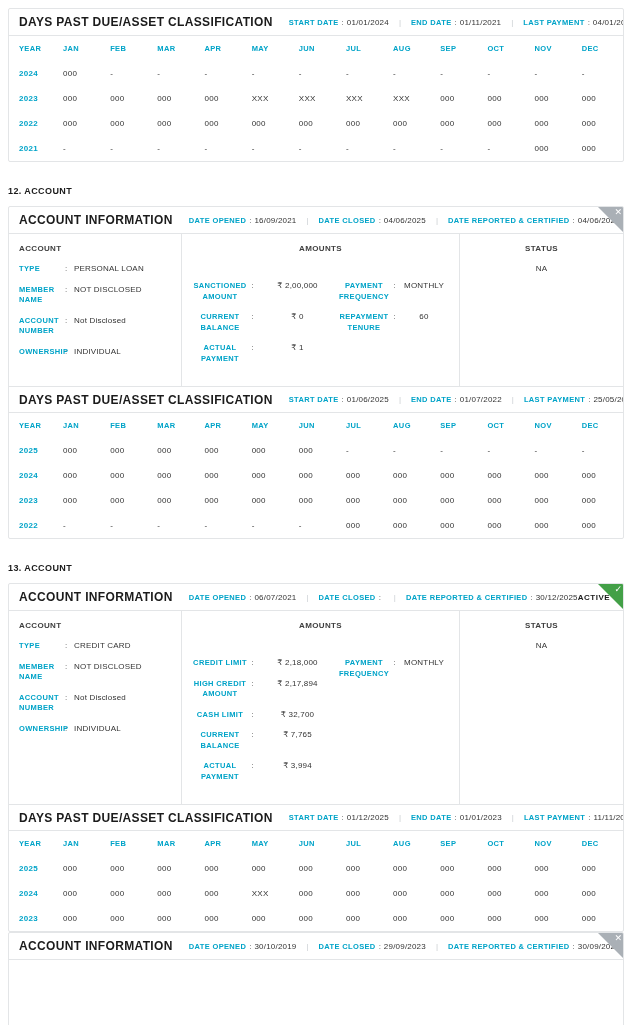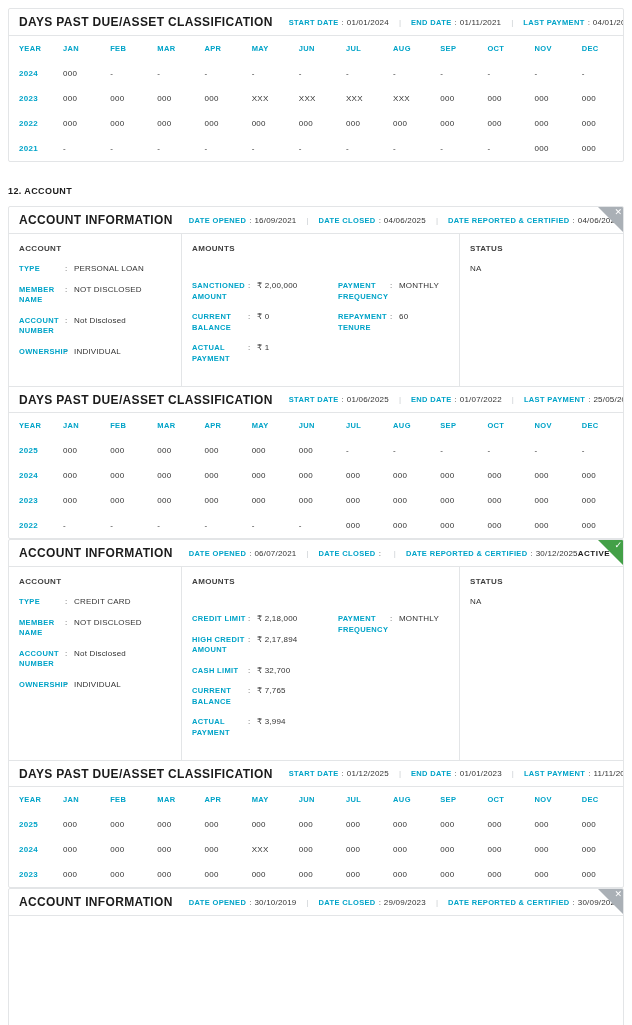--- a/index.html
+++ b/index.html
@@ -55,21 +55,21 @@
     border-left:27px solid transparent;
   }
   .ribbon.active{border-top-color:var(--ribbon-green);}
   .ribbon-icon{
     position:absolute;top:-25px;right:2px;
     color:#fff;font-size:9px;font-weight:bold;line-height:1;
   }
   
   .cols{display:grid;grid-template-columns:172px 278px 1fr;}
   .col{padding:10px 10px 12px 10px;}
-  .col + .col{border-left:1px solid var(--border);}
+  .col + .col{border-left:1px solid var(--border);text-align:center;}
   .col-head{
     font-size:8px;font-weight:bold;color:#3e3e3e;
     letter-spacing:.35px;margin-bottom:11px;
   }
   .amounts-wrap{display:grid;grid-template-columns:146px 1fr;margin-top:28px;}
   .field-row{
     display:grid;grid-template-columns:var(--lw,48px) 9px 1fr;
     margin-bottom:10px;font-size:7.5px;align-items:start;
   }
   .col-account .fields{--lw:46px;}
@@ -421,20 +421,21 @@
               <td>000</td>
               <td>000</td>
               <td>000</td>
               <td>000</td>
             </tr>
           </tbody>
         </table>
       </div>
   </section>
 
+  <h2 class="acct-title">13. ACCOUNT</h2>
   <section class="card">
     <div class="hdr">
       <span class="sec-title">ACCOUNT INFORMATION</span>
       <span class="meta">
         <span class="meta-label">DATE OPENED</span>
         <span class="meta-colon">:</span>
         <span class="meta-value">06/07/2021</span>
       </span>
       <span class="pipe">|</span>
       <span class="meta">

